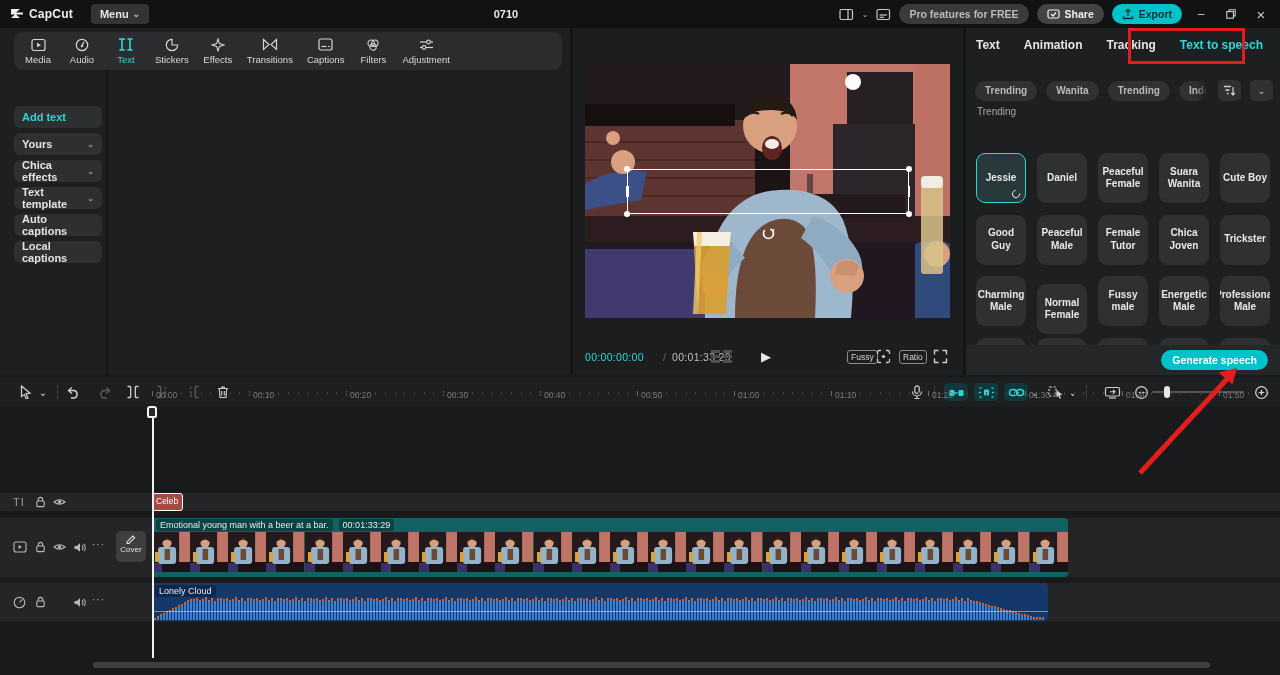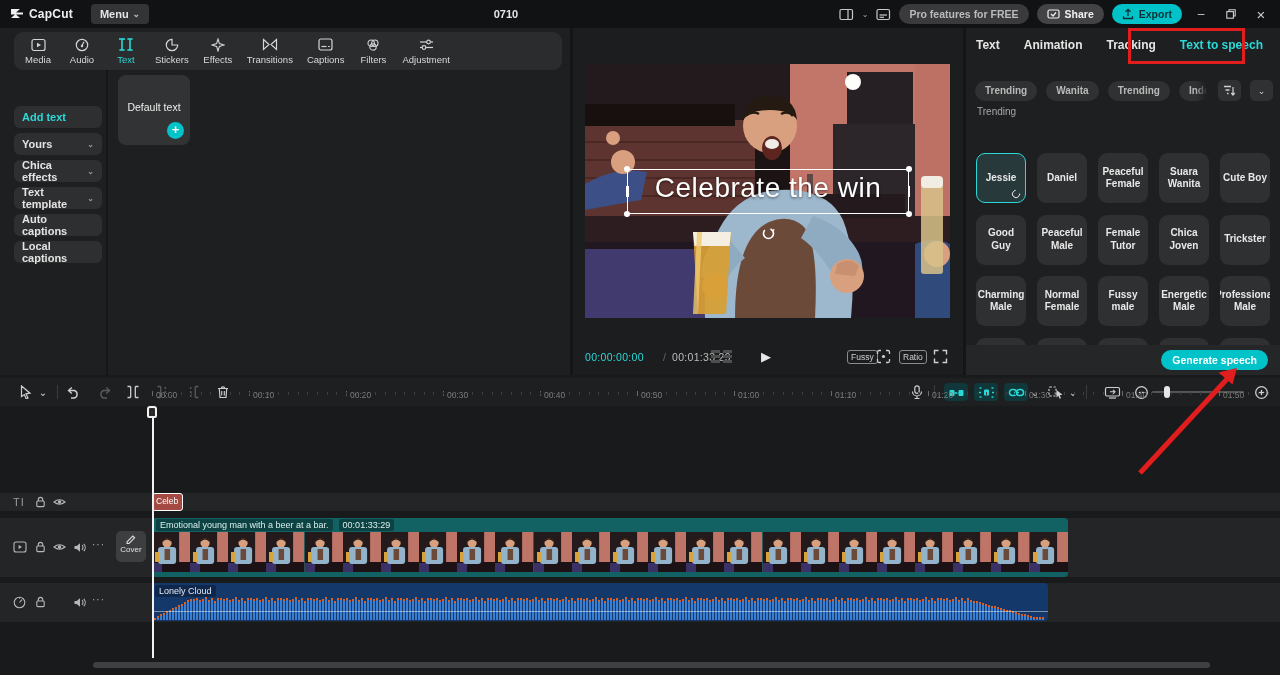--- a/index.html
+++ b/index.html
@@ -308,24 +308,20 @@
           <span>Text template</span>
           <span class="chev">⌄</span>
         </button>
         <button class="side-btn" style="top: 144px;">
           <span>Auto captions</span>
         </button>
         <button class="side-btn" style="top: 171px;">
           <span>Local captions</span>
         </button>
       </aside>
-    <div id="default-text-card">
-      <div class="lbl">Default text</div>
-      <div id="card-plus">+</div>
-    </div>
   </section>
 
   <section id="player-panel">
 
     <div id="video-wrap">
       <svg width="365" height="254" viewBox="0 0 365 254" preserveAspectRatio="none">
         <rect width="365" height="254" fill="#1c1315"></rect>
         <rect x="0" y="0" width="170" height="158" fill="#5e3430"></rect>
         <g stroke="#4a2823" stroke-width="2">
           <line x1="0" y1="78" x2="170" y2="78"></line>
@@ -363,21 +359,20 @@
         <path d="M108 168 h38 l-1.5 14 h-35 Z" fill="#f4efe2"></path>
         <path d="M112 168 h5 l-4 82 h-5 Z" fill="#f0c96a" opacity=".8"></path>
         <circle cx="185" cy="62" r="27" fill="#d8a07e"></circle>
         <path d="M158 56 q2 -24 27 -24 q25 0 27 24 q-6 -10 -27 -10 q-21 0 -27 10 Z" fill="#241a12"></path>
         <path d="M160 52 q8 -6 14 -2 M196 50 q8 -4 12 2" stroke="#241a12" stroke-width="2.5" fill="none"></path>
         <ellipse cx="187" cy="84" rx="10" ry="12" fill="#5e2520"></ellipse>
         <ellipse cx="187" cy="80" rx="7" ry="5" fill="#f0ede8"></ellipse>
         <circle cx="268" cy="18" r="8" fill="#fdfdfa"></circle>
       </svg>
       <div id="overlay-box">
-        <div id="overlay-text">Celebrate the win</div>
         <span class="hdot" style="left:-4px;top:-4px"></span>
         <span class="hdot" style="right:-4px;top:-4px"></span>
         <span class="hdot" style="left:-4px;bottom:-4px"></span>
         <span class="hdot" style="right:-4px;bottom:-4px"></span>
         <span class="hbar" style="left:-2px;top:16px"></span>
         <span class="hbar" style="right:-2px;top:16px"></span>
       </div>
       <span id="rotate-handle">
         <svg width="15" height="15" viewBox="0 0 15 15">
             <circle cx="7.5" cy="7.5" r="5" fill="none" stroke="#fff" stroke-width="1.6" stroke-dasharray="19 6"></circle>
@@ -471,21 +466,21 @@
           </div>
           <div class="voice" style="left: 193px; top: 91.5px;">
             <span>Chica Joven</span>
           </div>
           <div class="voice" style="left: 254px; top: 91.5px;">
             <span>Trickster</span>
           </div>
           <div class="voice" style="left: 10px; top: 153px;">
             <span>Charming Male</span>
           </div>
-          <div class="voice" style="left: 71px; top: 153px;">
+          <div class="voice" style="left: 71px; top: 161px;">
             <span>Normal Female</span>
           </div>
           <div class="voice" style="left: 132px; top: 153px;">
             <span>Fussy male</span>
           </div>
           <div class="voice" style="left: 193px; top: 153px;">
             <span>Energetic Male</span>
           </div>
           <div class="voice" style="left: 254px; top: 153px;">
             <span>Professional Male</span>

